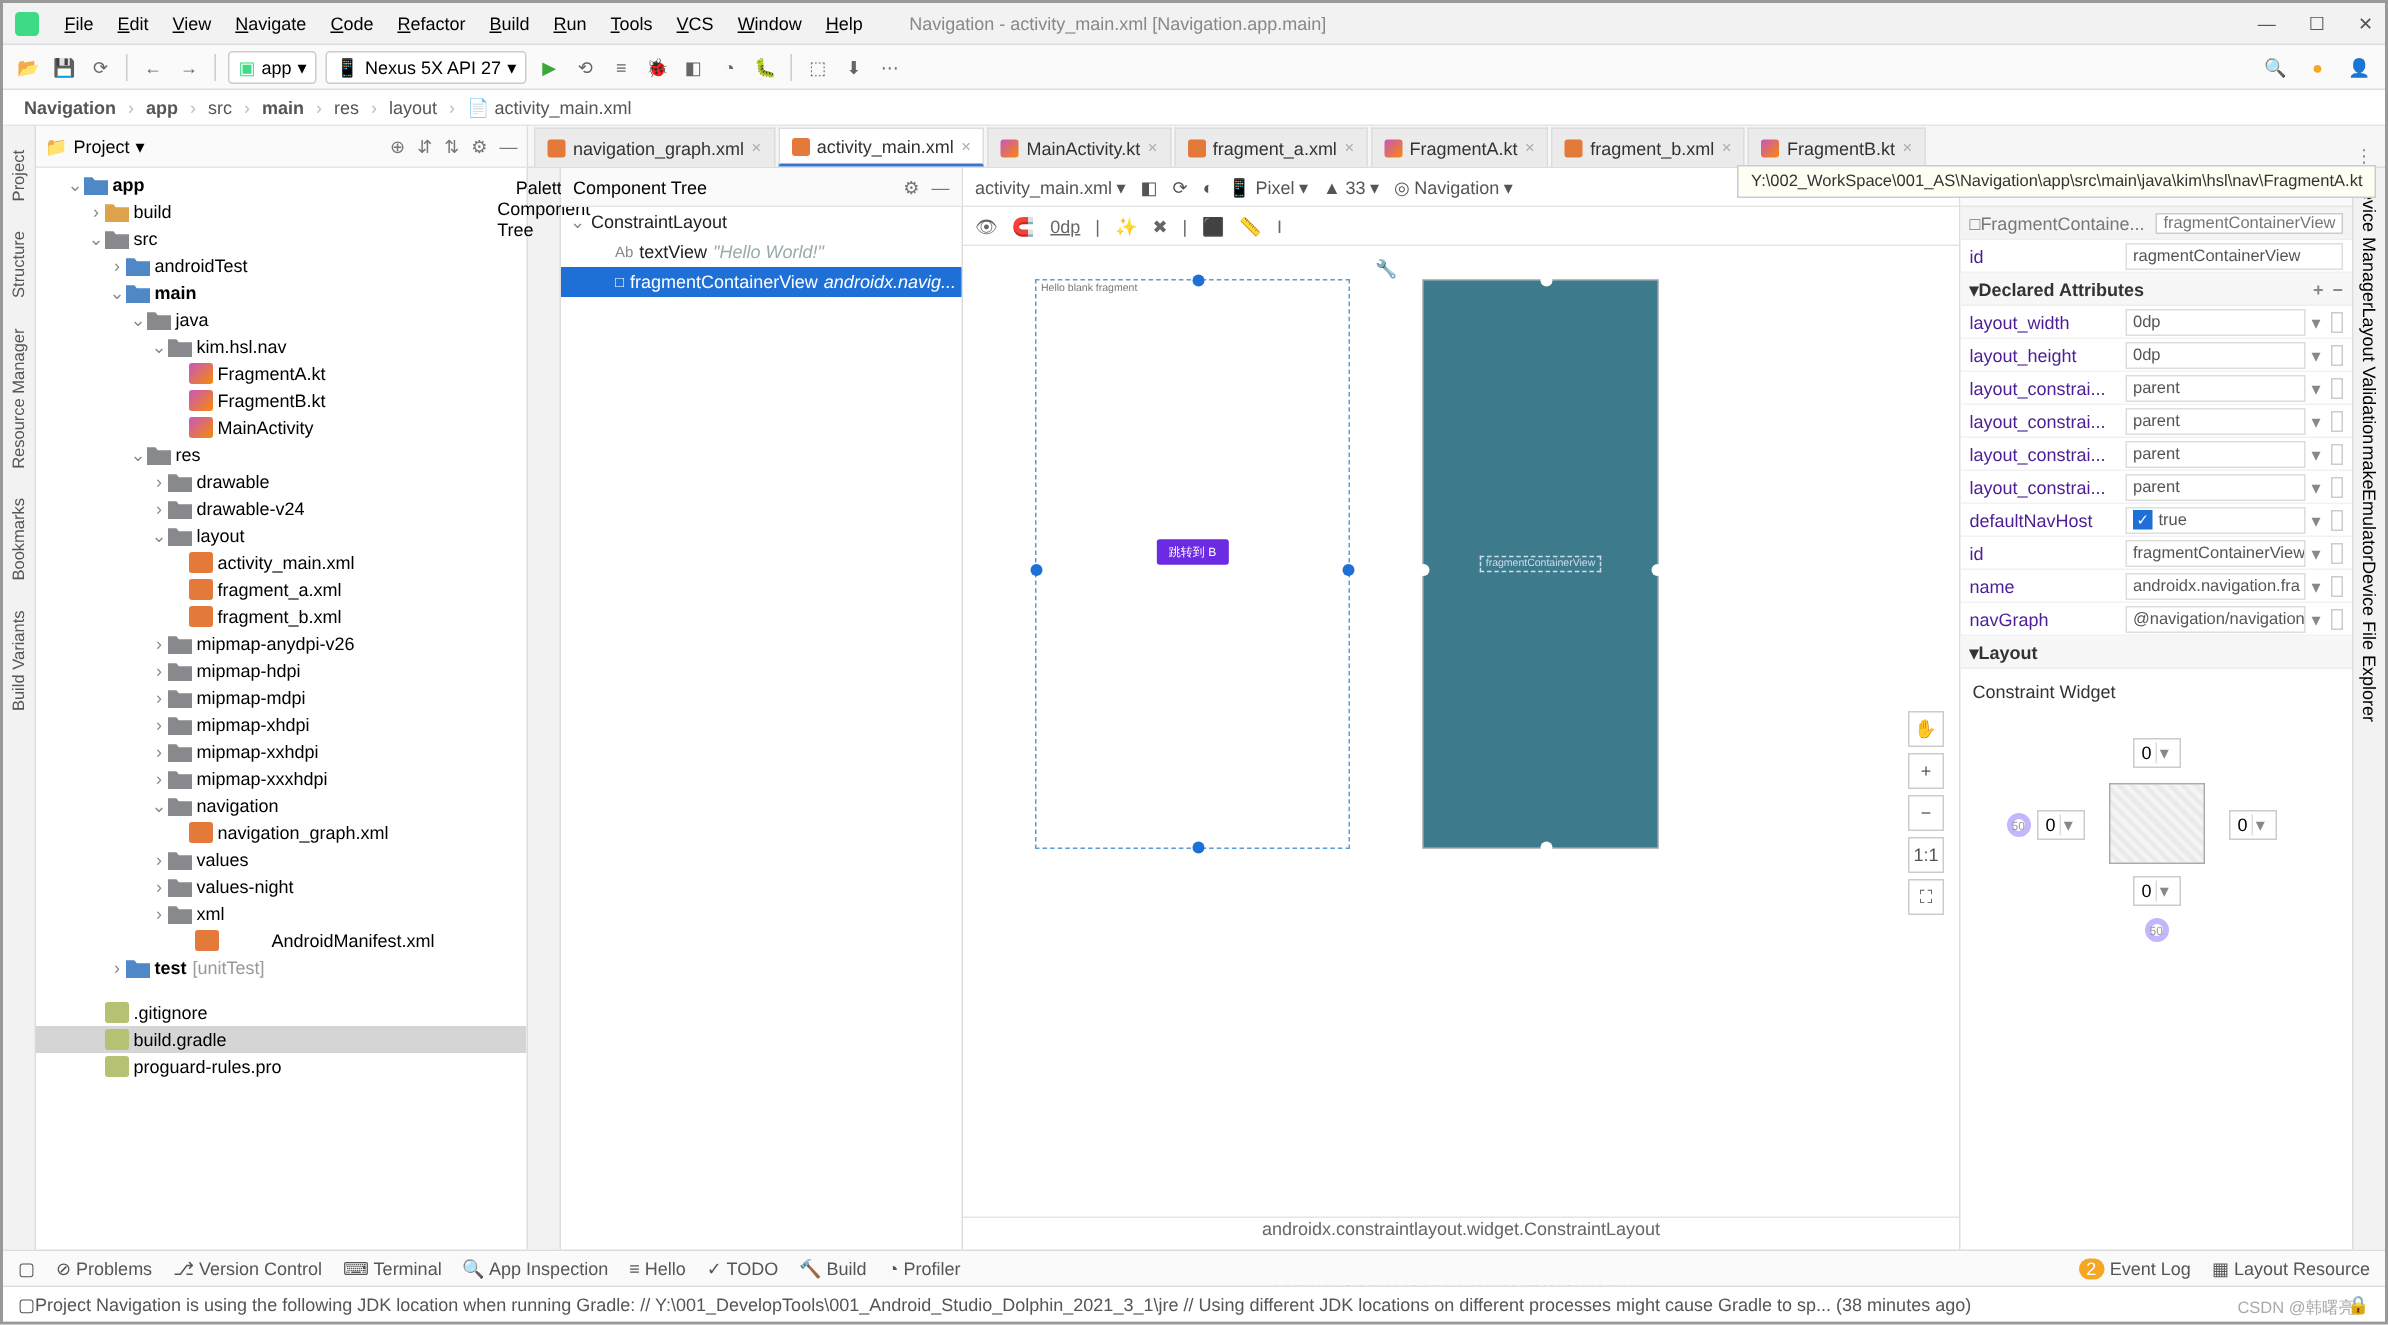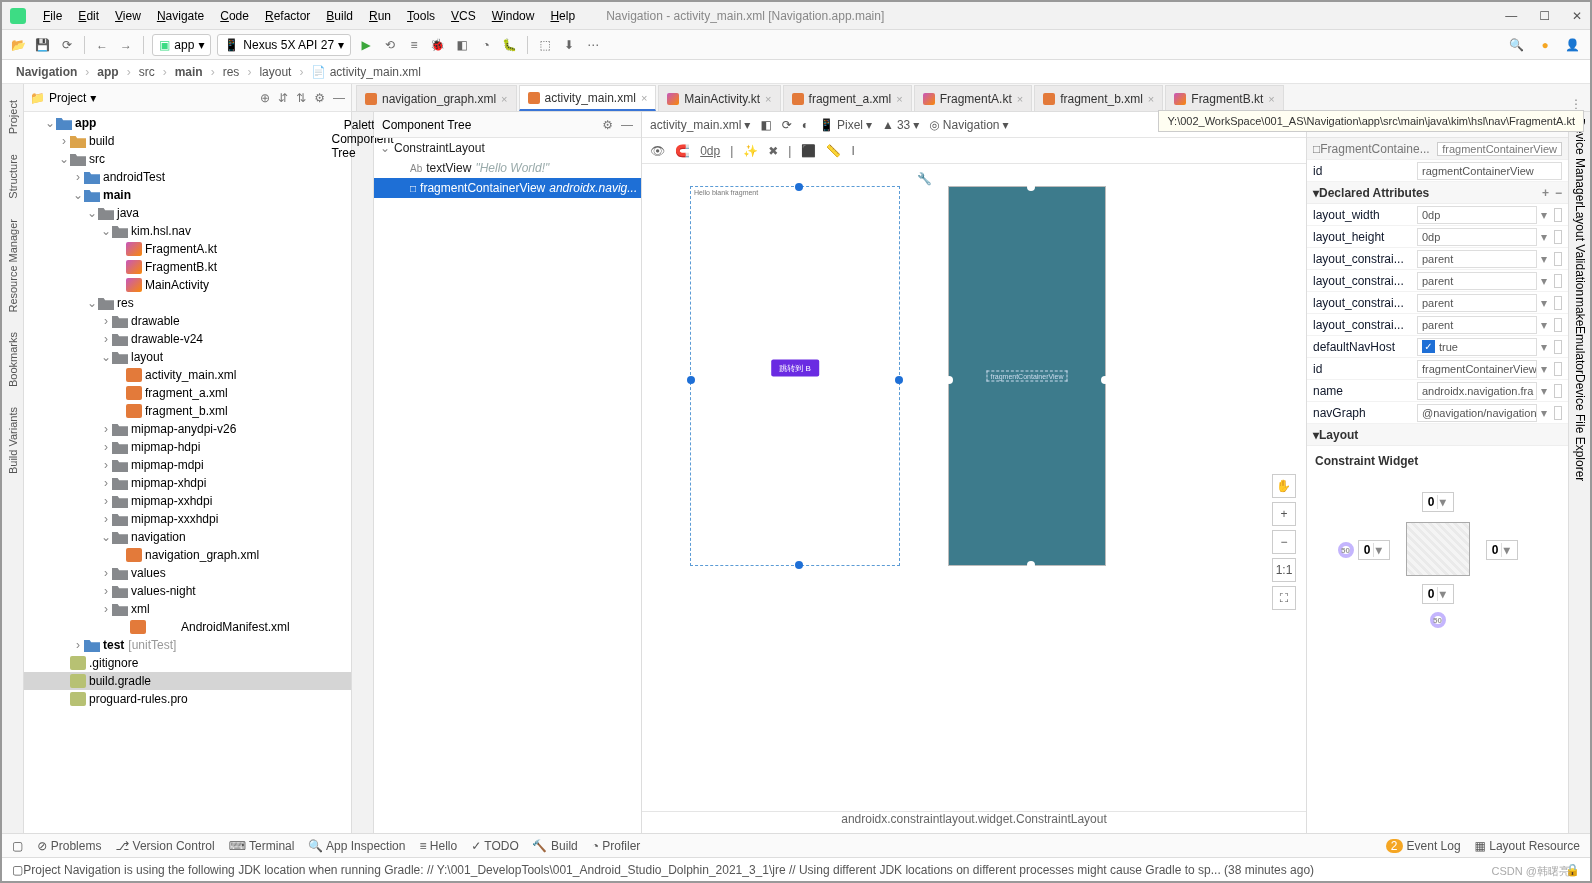--- a/index.html
+++ b/index.html
@@ -101,27 +101,27 @@
 .zoomer .zb { width: 24px; height: 24px; border: 1px solid #ccc; background: #fff; display: flex; align-items: center; justify-content: center; font-size: 12px; color: #555; }
 .wrench { position: absolute; left: 275px; top: 8px; color: #888; }
 
 
 .attrs { width: 262px; border-left: 1px solid #ddd; display: flex; flex-direction: column; }
 .attrs .head { height: 26px; display: flex; align-items: center; padding: 0 8px; border-bottom: 1px solid #e5e5e5; background: #fafafa; }
 .attrs .head .acts { margin-left: auto; display: flex; gap: 8px; color: #777; }
 .attrs .titlechip { height: 22px; display: flex; align-items: center; padding: 0 6px; background: #f4f4f4; border-bottom: 1px solid #eee; color: #777; }
 .attrs .titlechip .r { margin-left: auto; background: #fff; border: 1px solid #ccc; padding: 0 4px; font-size: 11px; }
 .attr-row { display: flex; align-items: center; height: 22px; border-bottom: 1px solid #f2f2f2; padding: 0 6px; }
-.attr-row .k { width: 104px; color: #0f172a; overflow: hidden; text-overflow: ellipsis; white-space: nowrap; }
+.attr-row .k { width: 104px; color: #4c1d95; overflow: hidden; text-overflow: ellipsis; white-space: nowrap; }
 .attr-row .v { flex: 1; border: 1px solid #ddd; height: 18px; padding: 0 4px; font-size: 11px; color: #555; display: flex; align-items: center; background: #fff; overflow: hidden; white-space: nowrap; }
 .attr-row .dd { width: 14px; text-align: center; color: #888; }
 .attr-row .flag { width: 8px; height: 14px; border: 1px solid #ccc; margin-left: 3px; }
 .section { height: 22px; display: flex; align-items: center; padding: 0 6px; background: #f7f7f7; font-weight: 600; color: #333; border-bottom: 1px solid #eee; }
 .section .acts { margin-left: auto; color: #888; display: flex; gap: 6px; }
-.cwidget { flex: 1; padding: 8px; font-weight: bold; }
+.cwidget { flex: 1; padding: 8px; }
 .cwidget .cw { position: relative; width: 200px; height: 150px; margin: 0 auto; }
 .cwidget .box { position: absolute; left: 68px; top: 48px; width: 64px; height: 54px; border: 1px solid #aaa; background: repeating-linear-gradient(45deg,#f4f4f4,#f4f4f4 3px,#eaeaea 3px,#eaeaea 6px); }
 .cwidget .num { position: absolute; border: 1px solid #ccc; background: #fff; width: 32px; height: 20px; display: flex; align-items: center; justify-content: center; font-size: 11px; }
 .cwidget .num .c { width: 10px; text-align: center; color: #888; border-left: 1px solid #ddd; margin-left: 3px; }
 .cwidget .circ { position: absolute; width: 16px; height: 16px; border: 4px solid #c4b5fd; border-radius: 50%; font-size: 8px; display: flex; align-items: center; justify-content: center; color: #999; background: #fff; }
 
 
 .vstripR { width: 22px; background: #f2f2f2; border-left: 1px solid #ddd; display: flex; flex-direction: column; align-items: center; padding: 6px 0; }
 
 
@@ -382,21 +382,21 @@
           <span class="arr"></span>
           <span class="ic xml"></span>
           <span>AndroidManifest.xml</span>
         </div>
         <div class="tree-row" style="padding-left: 48px;">
           <span class="arr">›</span>
           <span class="ic folder b"></span>
           <span style="font-weight:700">test</span>
           <span class="hint">[unitTest]</span>
         </div>
-        <div class="tree-row" style="padding-left: 34px;">
+        <div class="tree-row" style="padding-left: 34px; margin-top: 12px;">
           <span class="arr"></span>
           <span class="ic txt"></span>
           <span>.gitignore</span>
         </div>
         <div class="tree-row sel" style="padding-left: 34px;">
           <span class="arr"></span>
           <span class="ic txt"></span>
           <span>build.gradle</span>
         </div>
         <div class="tree-row" style="padding-left: 34px;">

